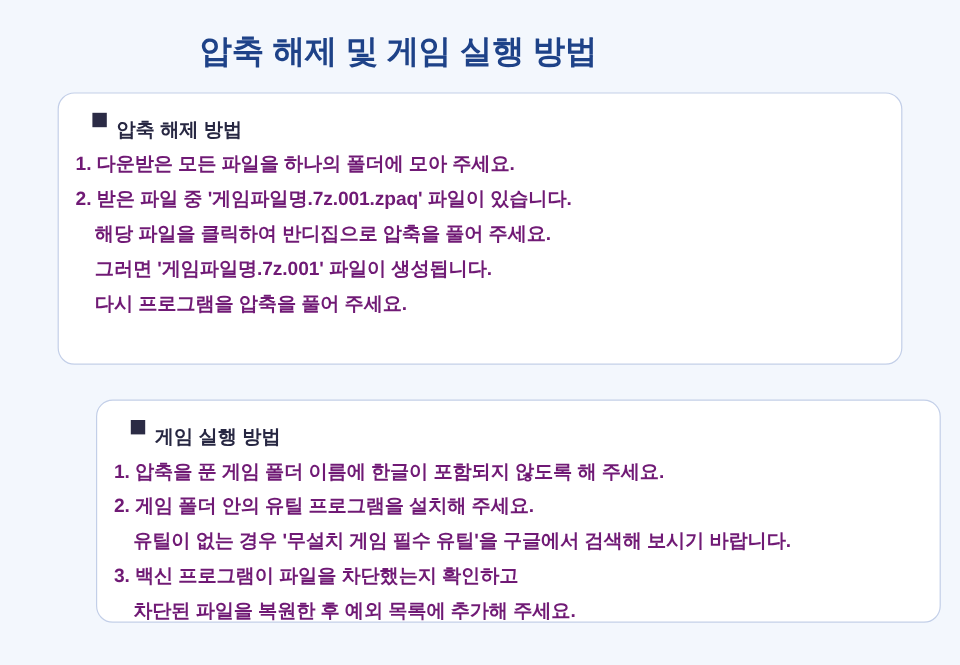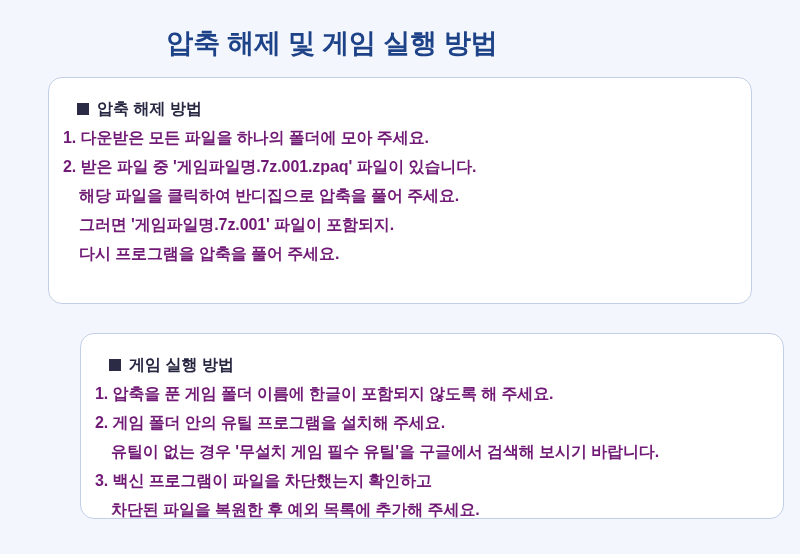--- a/index.html
+++ b/index.html
@@ -48,21 +48,20 @@
     top: 77px;
     height: 227px;
   }
   .card-run {
     top: 333px;
     height: 186px;
     margin-left: 32px;
   }
   .card-heading {
     display: flex;
-    align-items: center;
     font-size: 16px;
     font-weight: bold;
     color: #272742;
     line-height: 29px;
     height: 29px;
     margin: 0 0 0 0;
     padding-left: 14px;
   }
   .bullet-square {
     display: inline-block;
@@ -93,21 +92,21 @@
   <div class="page-title">압축 해제 및 게임 실행 방법</div>
 
   <div class="card card-unzip">
     <div class="card-heading">
       <span class="bullet-square"></span>
       <span>압축 해제 방법</span>
     </div>
     <div class="step-line">1. 다운받은 모든 파일을 하나의 폴더에 모아 주세요.</div>
     <div class="step-line">2. 받은 파일 중 '게임파일명.7z.001.zpaq' 파일이 있습니다.</div>
     <div class="step-line indent">해당 파일을 클릭하여 반디집으로 압축을 풀어 주세요.</div>
-    <div class="step-line indent">그러면 '게임파일명.7z.001' 파일이 포함되지.</div>
+    <div class="step-line indent">그러면 '게임파일명.7z.001' 파일이 생성됩니다.</div>
     <div class="step-line indent">다시 프로그램을 압축을 풀어 주세요.</div>
   </div>
 
   <div class="card card-run">
     <div class="card-heading">
       <span class="bullet-square"></span>
       <span>게임 실행 방법</span>
     </div>
     <div class="step-line">1. 압축을 푼 게임 폴더 이름에 한글이 포함되지 않도록 해 주세요.</div>
     <div class="step-line">2. 게임 폴더 안의 유틸 프로그램을 설치해 주세요.</div>

